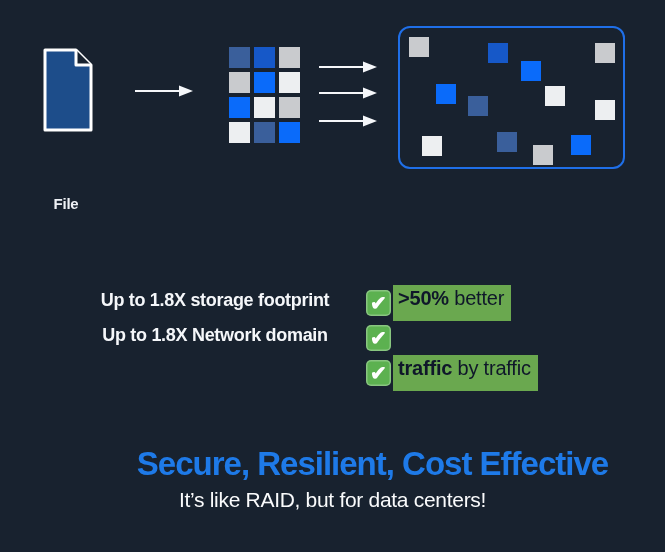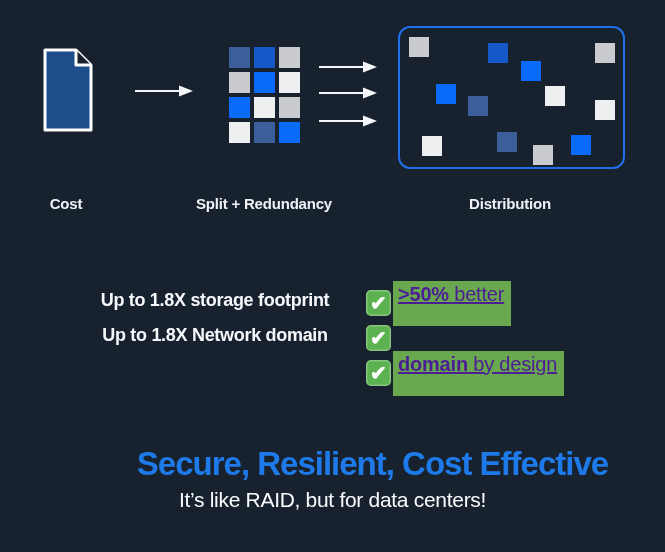--- a/index.html
+++ b/index.html
@@ -38,22 +38,22 @@
   }
   .row-badge{position:absolute;left:366px;top:0;height:32px;display:flex;align-items:center;}
   .check{
     width:25px;height:26px;margin-right:2px;flex:0 0 auto;
     background:var(--check-green,#5cb150);border-radius:5px;
     box-shadow:inset 0 0 0 1.5px rgba(255,255,255,.28);
     color:#fff;font-size:20px;font-weight:700;
     display:flex;align-items:center;justify-content:center;
   }
   .badge-text{
-    background:var(--badge-green,#6aa84f);color:#4c1d95;
-    font-size:20px;letter-spacing:-0.2px;padding:2px 7px 20px 5px;white-space:pre;text-decoration:underline;
+    background:var(--badge-green,#6aa84f);color:#0f172a;
+    font-size:20px;letter-spacing:-0.2px;padding:2px 7px 11px 5px;white-space:pre;
   }
   .badge-text strong{font-weight:700;}
   
   .headline{
     position:absolute;top:445px;left:0;width:665px;text-align:center;
     color:var(--headline-blue,#1e7ae8);font-size:33px;font-weight:700;letter-spacing:-1px;margin-left:40px;
   }
   .subtitle{
     position:absolute;top:488px;left:0;width:665px;text-align:center;
     color:#fafbfc;font-size:21px;letter-spacing:-0.3px;
@@ -120,40 +120,38 @@
       <div class="sq" style="left: 36px; top: 56px; background: rgb(10, 107, 250);"></div>
       <div class="sq" style="left: 68px; top: 68px; background: rgb(58, 95, 155);"></div>
       <div class="sq" style="left: 145px; top: 58px; background: rgb(237, 239, 241);"></div>
       <div class="sq" style="left: 195px; top: 72px; background: rgb(237, 239, 241);"></div>
       <div class="sq" style="left: 22px; top: 108px; background: rgb(237, 239, 241);"></div>
       <div class="sq" style="left: 97px; top: 104px; background: rgb(58, 95, 155);"></div>
       <div class="sq" style="left: 133px; top: 117px; background: rgb(201, 203, 206);"></div>
       <div class="sq" style="left: 171px; top: 107px; background: rgb(10, 107, 250);"></div>
     </div>
 
-  <div class="diagram-label label-file">Cost</div>
-  <div class="diagram-label label-split">Split + Redundancy</div>
-  <div class="diagram-label label-distribution">Distribution</div>
+  <div class="diagram-label label-file">File</div>
 
   <div class="row" style="top:287px;">
     <div class="row-label">Up to 1.8X storage footprint</div>
     <div class="row-badge">
       <span class="check">✔</span>
       <span class="badge-text"><strong>&gt;50%</strong><span> better</span></span>
     </div>
   </div>
   <div class="row" style="top:322px;">
     <div class="row-label">Up to 1.8X Network domain</div>
     <div class="row-badge">
       <span class="check">✔</span>
     </div>
   </div>
   <div class="row" style="top:357px;">
     <div class="row-badge">
       <span class="check">✔</span>
-      <span class="badge-text"><strong>domain</strong><span> by design</span></span>
+      <span class="badge-text"><strong>traffic</strong><span> by traffic</span></span>
     </div>
   </div>
 
   <div class="headline">Secure, Resilient, Cost Effective</div>
   <div class="subtitle">It’s like RAID, but for data centers!</div>
 
 </div>
 
 </body></html>

